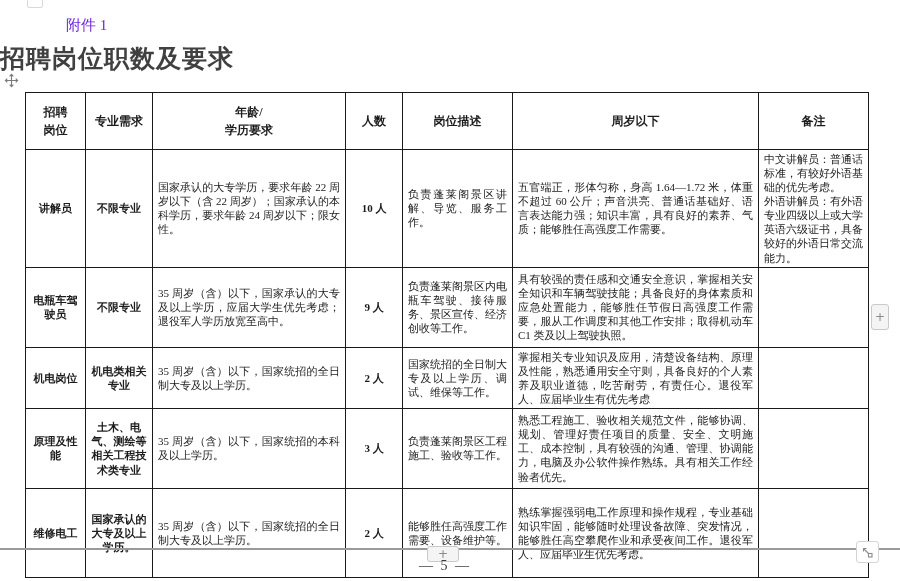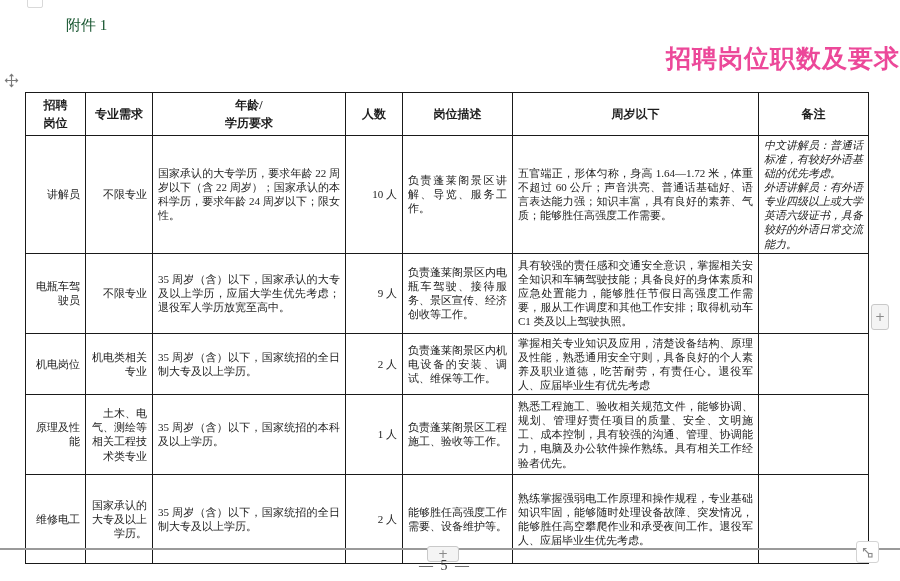--- a/index.html
+++ b/index.html
@@ -4,40 +4,40 @@
 <style>
   * { box-sizing: border-box; }
   html,body { margin:0; padding:0; }
   body {
     width:900px; height:581px; background:#ffffff;
     font-family:"Liberation Serif","DejaVu Serif",serif;
     color:#1c1c1c;
   }
   .canvas { position:relative; width:900px; height:581px; overflow:hidden; background:#fff; }
 
-  .attachment { position:absolute; left:66px; top:16px; font-size:15px; color:#14532d;text-align:right; }
+  .attachment { position:absolute; left:66px; top:16px; font-size:15px; color:#6d28d9;text-align:right; }
   .doc-title {
     position:absolute; left:0; top:42px; width:900px; margin:0;
-    text-align:right; font-size:25px; font-weight:bold; letter-spacing:1px; color:#ec4899;
+    text-align:left; font-size:25px; font-weight:bold; letter-spacing:1px; color:#404040;
   }
 
   table.jobs {
     position:absolute; left:25px; top:92px; width:843px;
     border-collapse:collapse; table-layout:fixed;
   }
   .jobs th, .jobs td { border:1px solid #1a1a1a; vertical-align:middle; overflow:hidden; }
   .jobs th {
     font-size:12px; font-weight:bold; text-align:center;
     white-space:pre-line; line-height:1.5; padding:2px;
   }
   .jobs td { font-size:11px; line-height:1.28; padding:2px 5px; }
-  .c-pos, .c-major, .c-count { text-align:right; font-size:11.5px; line-height:1.35; padding:2px 3px; }
+  .c-pos, .c-major, .c-count { text-align:center; font-size:11.5px; line-height:1.35; padding:2px 3px;font-weight:bold; }
   .c-age, .c-desc, .c-req { text-align:justify; }
-  .c-note { text-align:justify; white-space:pre-line; font-size:10.5px; line-height:1.2; padding:2px 4px;font-style:italic; }
-  tr.hrow { height:43px;margin-top:13px; }
+  .c-note { text-align:justify; white-space:pre-line; font-size:10.5px; line-height:1.2; padding:2px 4px; }
+  tr.hrow { height:57px;margin-top:13px; }
   tr.r0 { height:102px; }
   tr.r1 { height:80px; }
   tr.r2 { height:60px; }
   tr.r3 { height:80px; }
   tr.r4 { height:89px; }
 
   .move-handle {
     position:absolute; left:3px; top:72px; width:17px; height:17px;
     color:#777; cursor:move; display:flex; align-items:center; justify-content:center;
   }
@@ -123,29 +123,29 @@
         <td class="c-count">9 人</td>
         <td class="c-desc">负责蓬莱阁景区内电瓶车驾驶、接待服务、景区宣传、经济创收等工作。</td>
         <td class="c-req">具有较强的责任感和交通安全意识，掌握相关安全知识和车辆驾驶技能；具备良好的身体素质和应急处置能力，能够胜任节假日高强度工作需要，服从工作调度和其他工作安排；取得机动车 C1 类及以上驾驶执照。</td>
         <td class="c-note"></td>
       </tr>
       <tr class="r2">
         <td class="c-pos">机电岗位</td>
         <td class="c-major">机电类相关专业</td>
         <td class="c-age">35 周岁（含）以下，国家统招的全日制大专及以上学历。</td>
         <td class="c-count">2 人</td>
-        <td class="c-desc">负责蓬莱阁景区内机电设备的安装、调试、维保等工作。</td>
+        <td class="c-desc">国家统招的全日制大专及以上学历、调试、维保等工作。</td>
         <td class="c-req">掌握相关专业知识及应用，清楚设备结构、原理及性能，熟悉通用安全守则，具备良好的个人素养及职业道德，吃苦耐劳，有责任心。退役军人、应届毕业生有优先考虑</td>
         <td class="c-note"></td>
       </tr>
       <tr class="r3">
         <td class="c-pos">原理及性能</td>
         <td class="c-major">土木、电气、测绘等相关工程技术类专业</td>
         <td class="c-age">35 周岁（含）以下，国家统招的本科及以上学历。</td>
-        <td class="c-count">1 人</td>
+        <td class="c-count">3 人</td>
         <td class="c-desc">负责蓬莱阁景区工程施工、验收等工作。</td>
         <td class="c-req">熟悉工程施工、验收相关规范文件，能够协调、规划、管理好责任项目的质量、安全、文明施工、成本控制，具有较强的沟通、管理、协调能力，电脑及办公软件操作熟练。具有相关工作经验者优先。</td>
         <td class="c-note"></td>
       </tr>
       <tr class="r4">
         <td class="c-pos">维修电工</td>
         <td class="c-major">国家承认的大专及以上学历。</td>
         <td class="c-age">35 周岁（含）以下，国家统招的全日制大专及以上学历。</td>
         <td class="c-count">2 人</td>
         <td class="c-desc">能够胜任高强度工作需要、设备维护等。</td>

